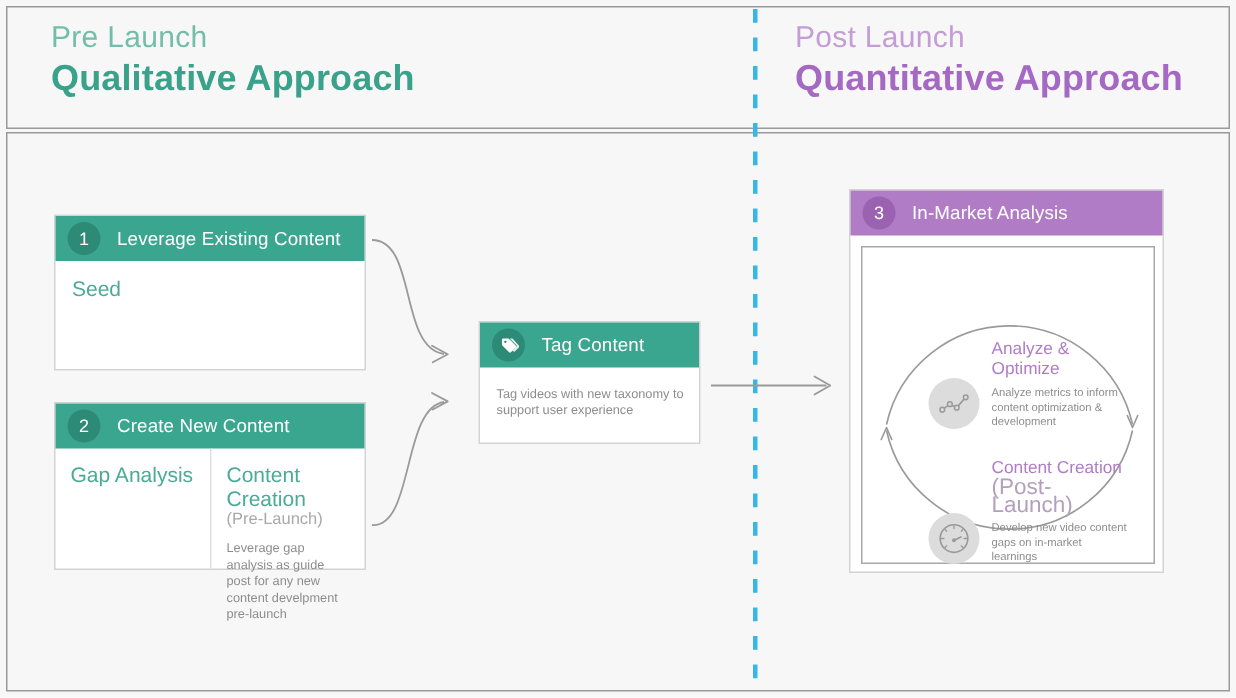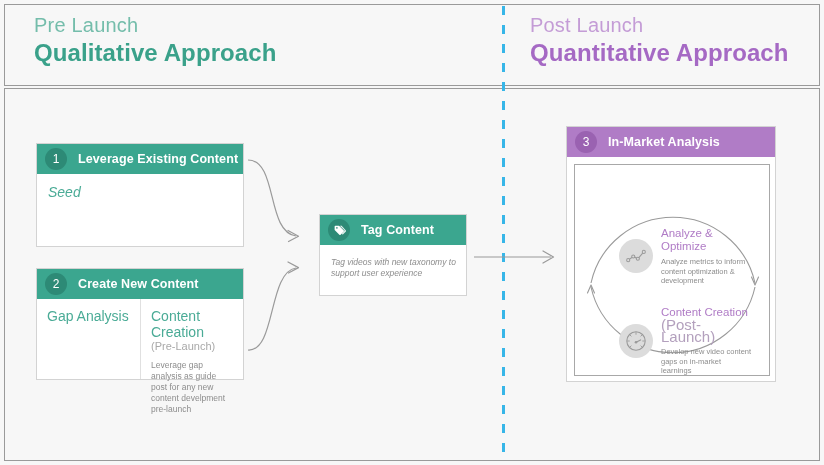--- a/index.html
+++ b/index.html
@@ -75,29 +75,28 @@
     font-size: 12px; color: #ffffff; flex: 0 0 auto;
   }
   .badge.teal   { background: #2d8a76; }
   .badge.purple { background: #9a62b1; }
   .card-head .label {
     color: #ffffff;
     font-size: 12.5px;
     margin-left: 11px;
     letter-spacing: .1px;
     white-space: nowrap;
-    font-weight: bold;
   }
   .icon-circle {
     width: 22px; height: 22px; border-radius: 50%;
     background: #2d8a76; flex: 0 0 auto;
     display: flex; align-items: center; justify-content: center;
   }
 
-  .card-body { padding: 10px 10px 10px 11px; font-style: italic; }
+  .card-body { padding: 10px 10px 10px 11px; }
   .sub-title {
     color: #4aab96;
     font-size: 14px;
     line-height: 16px;
     font-weight: 400;
   }
   .sub-sub {
     color: #a9a9a9;
     font-size: 11px;
     line-height: 13px;
@@ -122,21 +121,21 @@
   #panel-market { left: 566px; top: 126px; width: 210px; height: 256px; }
   #panel-inner {
     position: absolute;
     left: 7px; top: 37px; width: 196px; height: 212px;
     border: 1px solid #a8a8a8;
     background: #ffffff;
   }
   .cycle-item {
     position: absolute;
     display: flex;
-    align-items: center;
+    align-items: flex-end;
   }
   .gray-circle {
     width: 34px; height: 34px; border-radius: 50%;
     background: #dcdcdc; flex: 0 0 auto;
     display: flex; align-items: center; justify-content: center;
   }
   .cycle-text { margin-left: 8px; }
   .cycle-text .t1 { color: #b07cc6; font-size: 11.5px; line-height: 13px; }
   .cycle-text .t2 { color: #b3a0bd; font-size: 15px; line-height: 12px; }
   .cycle-text .t3 { color: #8d8d8d; font-size: 7.5px; line-height: 9.5px; margin-top: 4px; }

